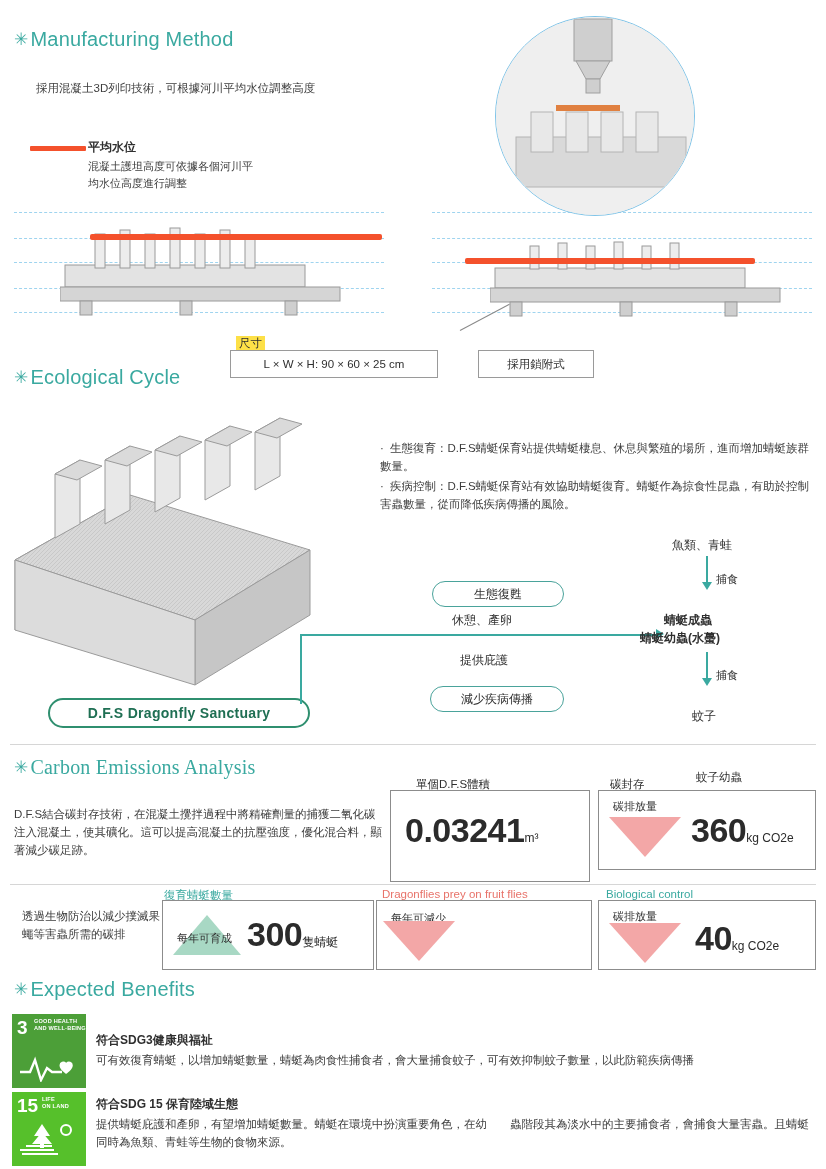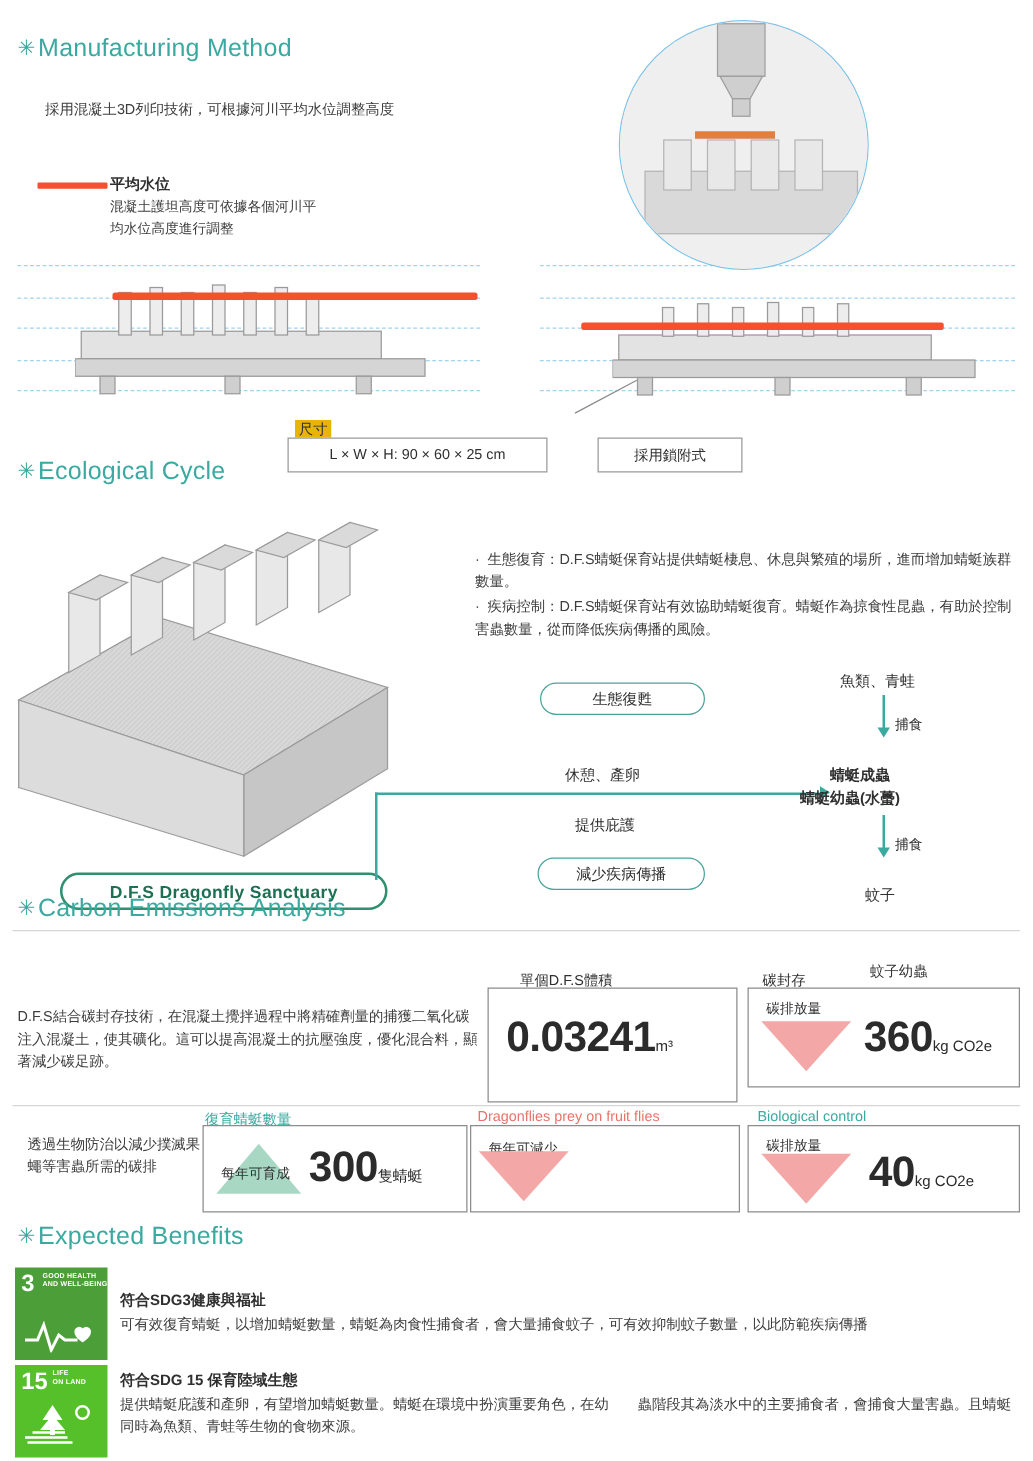--- a/index.html
+++ b/index.html
@@ -78,21 +78,21 @@
     display: flex;
     align-items: center;
     justify-content: center;
     padding: 4px 10px;
     white-space: nowrap;
   }
   .callout-label {
     position: absolute;
     font-size: 11.5px;
     color: #2f2f2f;
-    background: #eab308;
+    background: #fde047;
     padding: 0 3px;
   }
 
   
   .pill {
     position: absolute;
     border: 1px solid #4aa39b;
     border-radius: 16px;
     background: #fff;
     font-size: 12px;
@@ -363,21 +363,21 @@
     <span>D.F.S Dragonfly Sanctuary</span>
   </div>
 
   <div class="body-text" style="left:380px; top:478px; width:440px;">
     <span style="display:inline-block; width:10px;">·</span><span>疾病控制：D.F.S蜻蜓保育站有效協助蜻蜓復育。蜻蜓作為掠食性昆蟲，有助於控制害蟲數量，從而降低疾病傳播的風險。</span>
   </div>
   <div class="body-text" style="left:380px; top:440px; width:440px;">
     <span style="display:inline-block; width:10px;">·</span><span>生態復育：D.F.S蜻蜓保育站提供蜻蜓棲息、休息與繁殖的場所，進而增加蜻蜓族群數量。</span>
   </div>
 
-  <div class="pill" style="left:432px; top:546px; width:132px; height:26px;">
+  <div class="pill" style="left:432px; top:581px; width:132px; height:26px;">
     <span>生態復甦</span>
   </div>
   <div class="flow-label" style="left:452px; top:612px;">休憩、產卵</div>
   <div class="flow-label" style="left:460px; top:652px;">提供庇護</div>
   <div class="flow-label" style="left:458px; top:690px;">蚊子減少</div>
 
   <div class="pill" style="left:430px; top:686px; width:134px; height:26px;">
     <span>減少疾病傳播</span>
   </div>
 
@@ -392,21 +392,21 @@
 
   <div class="flow-label" style="left:664px; top:612px; font-size:12px; font-weight:bold;">蜻蜓成蟲</div>
   <div class="flow-label" style="left:640px; top:630px; font-size:12px; font-weight:bold;">蜻蜓幼蟲(水蠆)</div>
 
   <div class="flow-vline" style="left:706px; top:652px; height:28px;"></div>
   <div class="arrow-down" style="left:702px; top:678px;"></div>
   <div class="flow-label" style="left:716px; top:668px; font-size:11px;">捕食</div>
   <div class="flow-label" style="left:692px; top:708px; font-size:12px;">蚊子</div>
 
   <hr class="divider" style="left:10px; top:744px; width:806px;">
-  <div class="sec-head" style="left:14px; top:716px;">
+  <div class="sec-head" style="left:14px; top:756px;font-family:Liberation Serif, serif;">
     <span class="star">✳</span><span>Carbon Emissions Analysis</span>
   </div>
 
   <div class="body-text" style="left:14px; top:806px; width:370px;">D.F.S結合碳封存技術，在混凝土攪拌過程中將精確劑量的捕獲二氧化碳注入混凝土，使其礦化。這可以提高混凝土的抗壓強度，優化混合料，顯著減少碳足跡。</div>
 
   <div class="flow-label" style="left:696px; top:770px; font-size:11.5px;">蚊子幼蟲</div>
 
   <div class="stat-cap" style="left:412px; top:777px;">單個D.F.S體積</div>
   <div class="stat-box" style="left:390px; top:790px; width:200px; height:92px;">
     <div style="position:absolute; left:14px; top:20px;">

